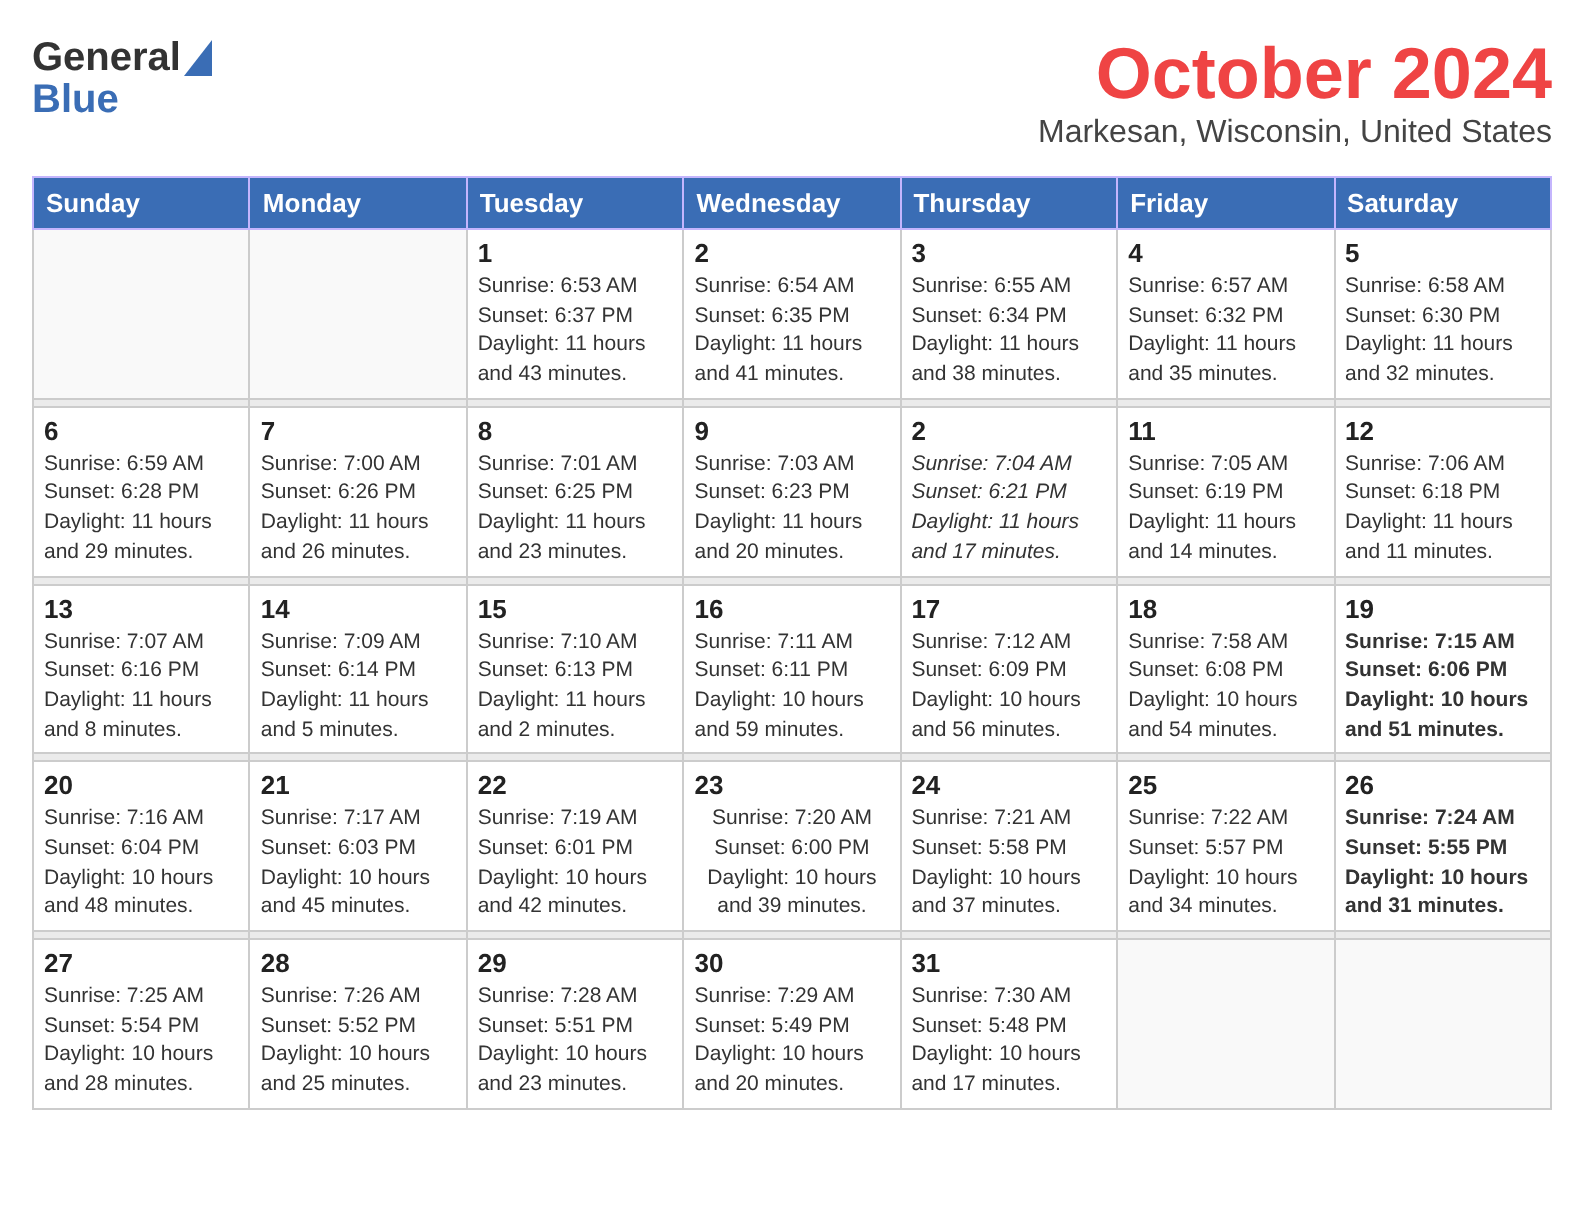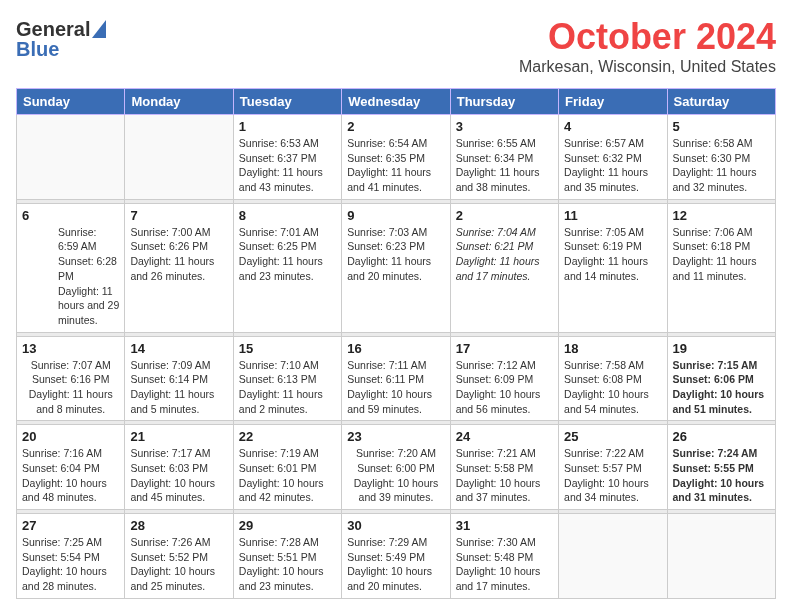--- a/index.html
+++ b/index.html
@@ -154,21 +154,21 @@
         <td></td>
         <td></td>
         <td></td>
         <td></td>
         <td></td>
         <td></td>
       </tr>
       <tr>
         <td>
           <div class="day-number">6</div>
-          <div class="day-info" style="white-space: pre-line; margin-left: 36px;">Sunrise: 6:59 AM
+          <div class="day-info" style="white-space: pre-line;">Sunrise: 6:59 AM
 Sunset: 6:28 PM
 Daylight: 11 hours and 29 minutes.</div>
         </td>
         <td>
           <div class="day-number">7</div>
           <div class="day-info" style="white-space: pre-line;">Sunrise: 7:00 AM
 Sunset: 6:26 PM
 Daylight: 11 hours and 26 minutes.</div>
         </td>
         <td>
@@ -207,21 +207,21 @@
         <td></td>
         <td></td>
         <td></td>
         <td></td>
         <td></td>
         <td></td>
       </tr>
       <tr>
         <td>
           <div class="day-number">13</div>
-          <div class="day-info" style="white-space: pre-line; text-align: center;">Sunrise: 7:07 AM
+          <div class="day-info" style="white-space: pre-line;">Sunrise: 7:07 AM
 Sunset: 6:16 PM
 Daylight: 11 hours and 8 minutes.</div>
         </td>
         <td>
           <div class="day-number">14</div>
           <div class="day-info" style="white-space: pre-line;">Sunrise: 7:09 AM
 Sunset: 6:14 PM
 Daylight: 11 hours and 5 minutes.</div>
         </td>
         <td>

